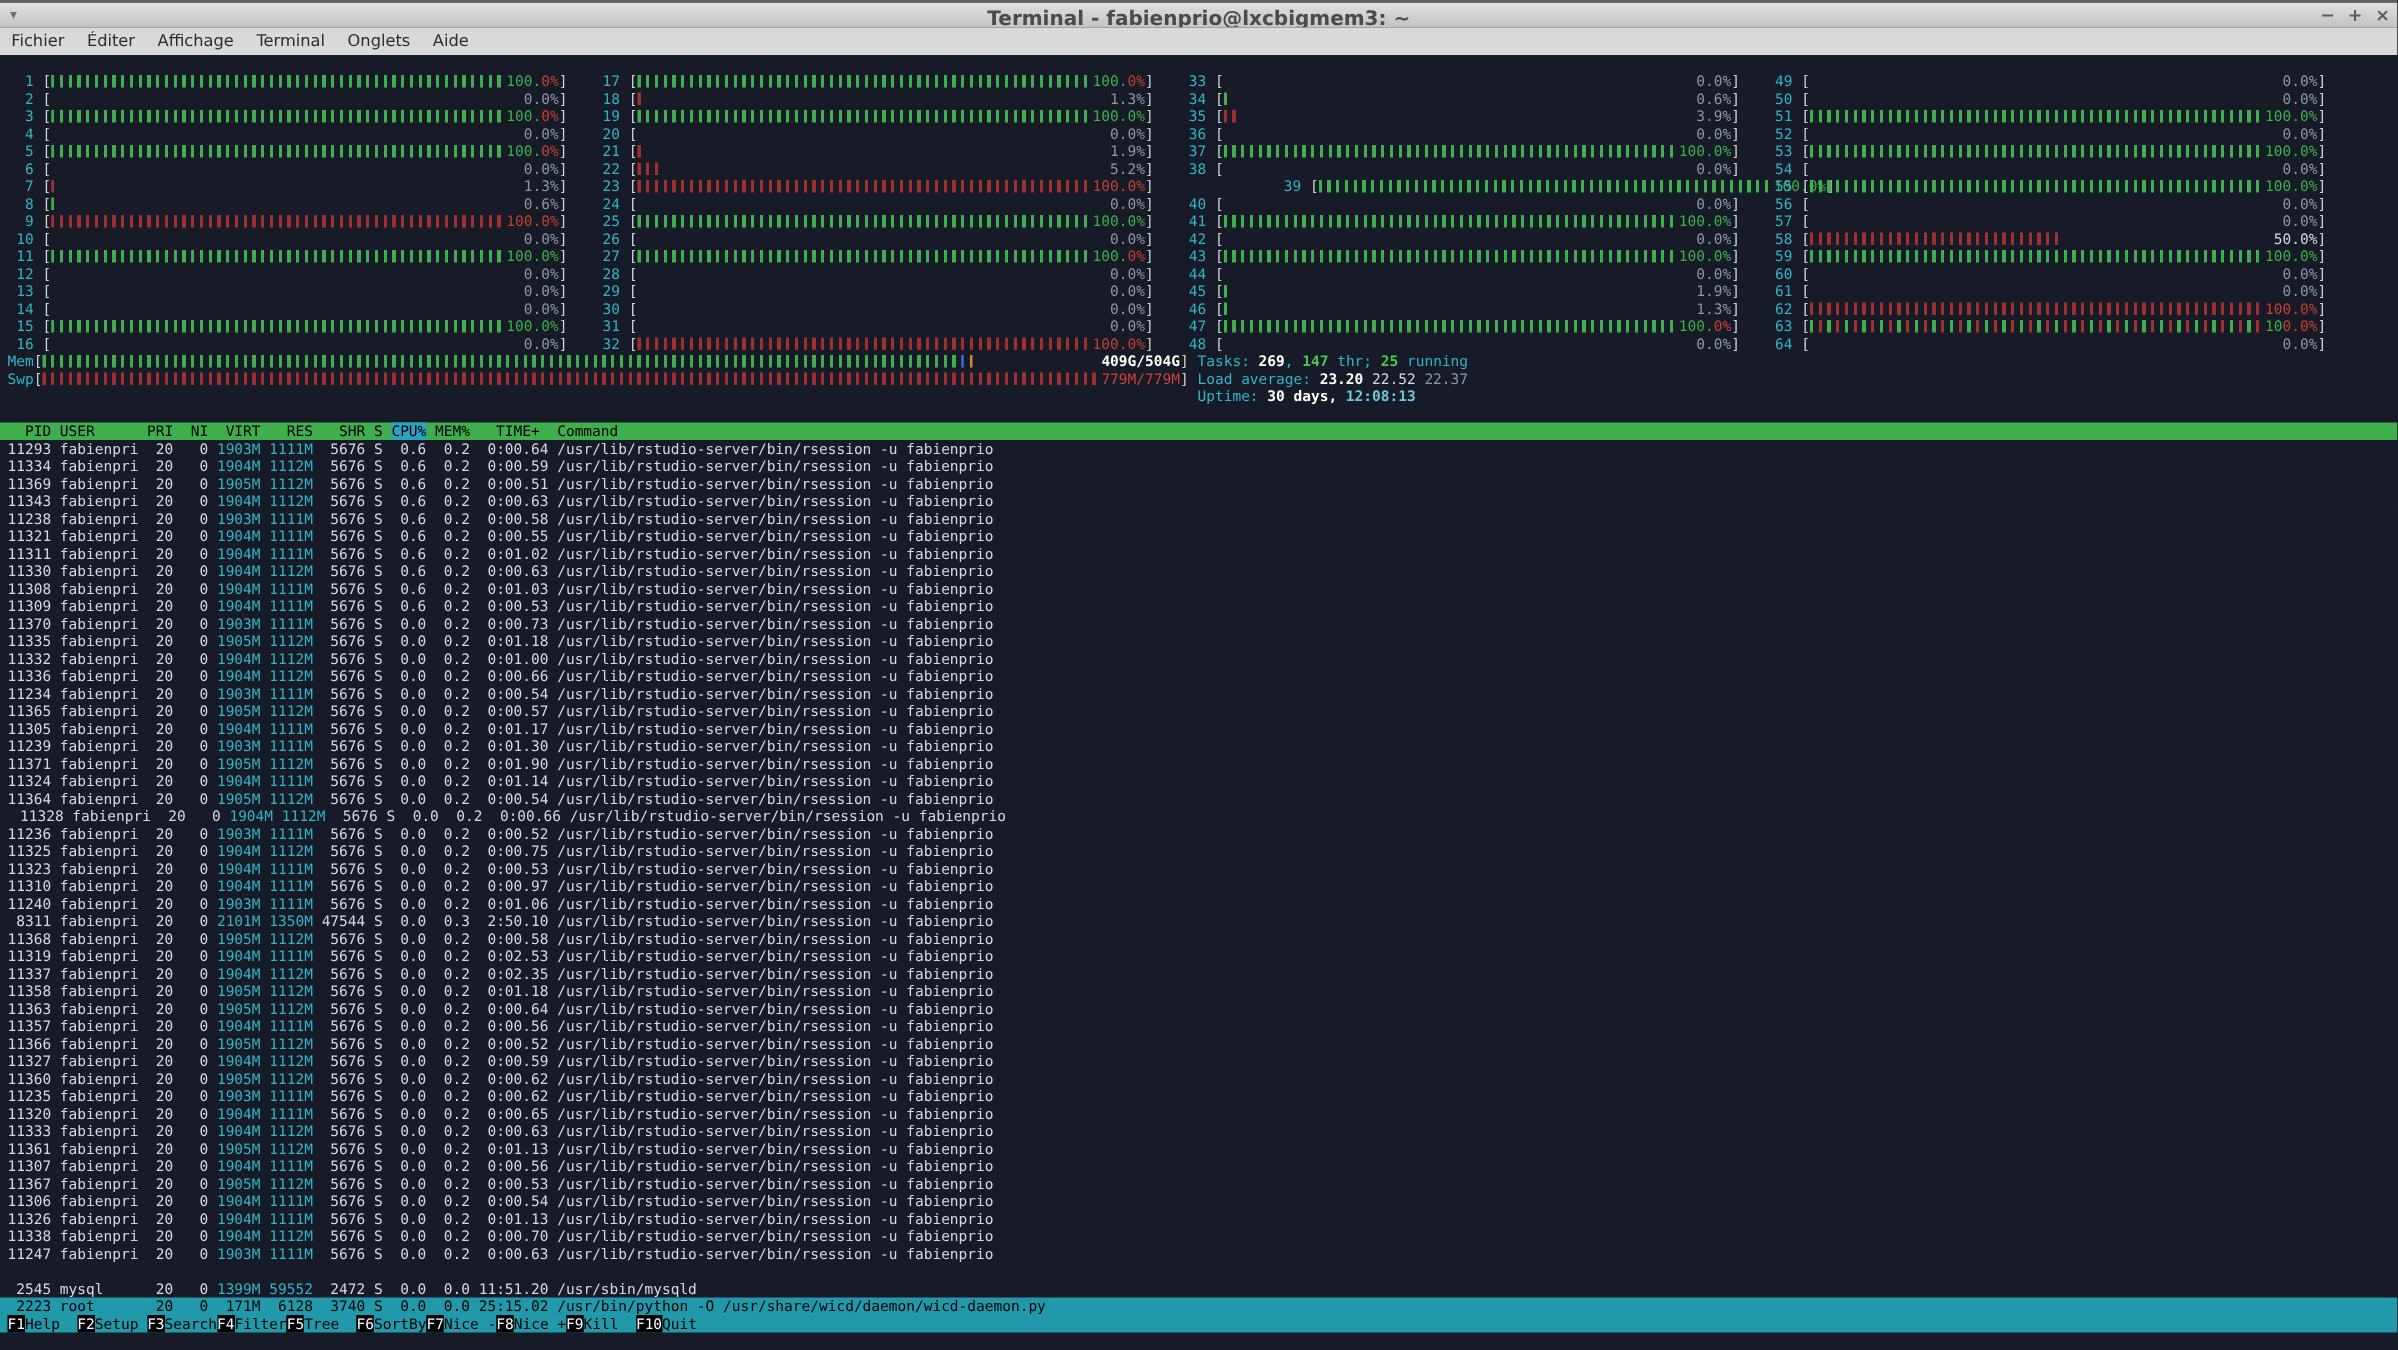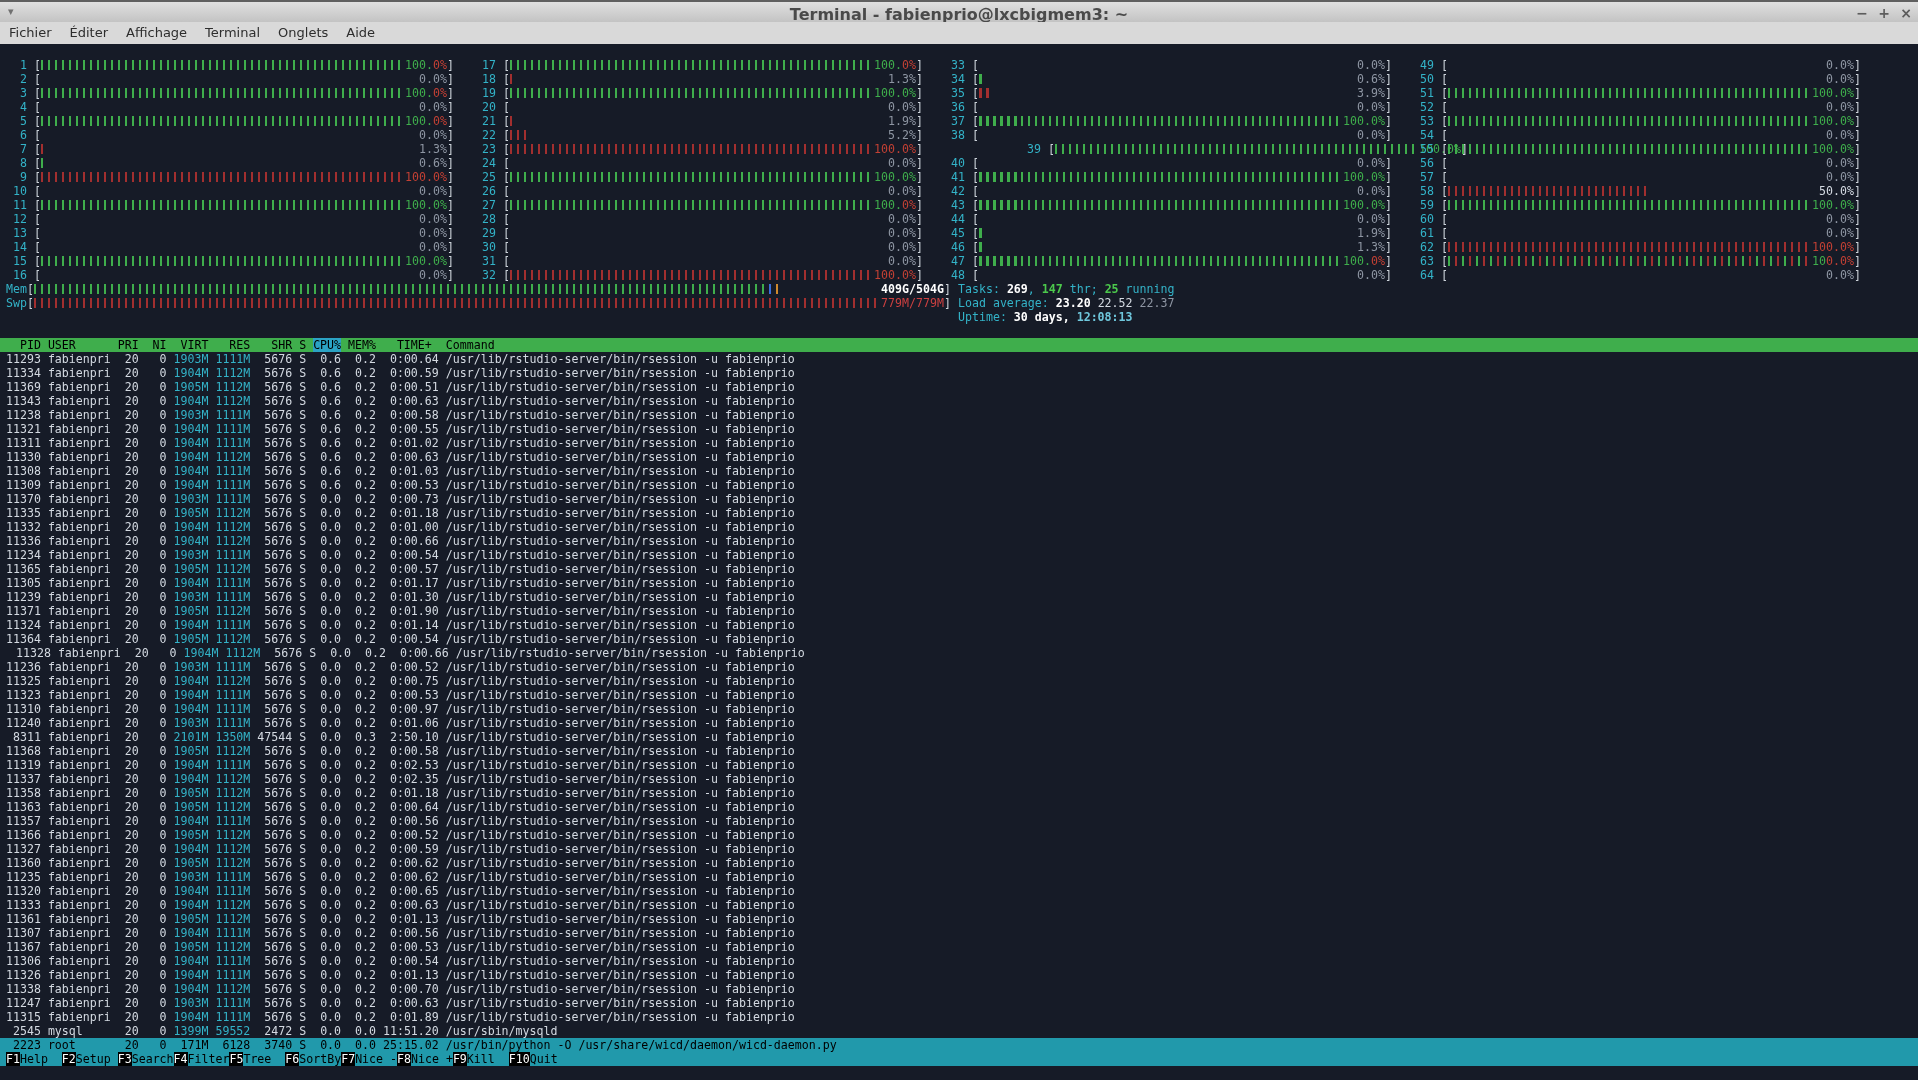--- a/index.html
+++ b/index.html
@@ -159,17 +159,16 @@
     <div class="prow" style="left: 0px; top: 826px;"><span class="tw">11235 fabienpri  20   0 </span><span class="tt">1903M</span><span class="tw"> </span><span class="tt">1111M</span><span class="tw"> </span><span class="tw"> 5676 S  0.0  0.2  0:00.62 </span><span class="tw">/usr/lib/rstudio-server/bin/rsession -u fabienprio</span></div>
     <div class="prow" style="left: 0px; top: 840px;"><span class="tw">11320 fabienpri  20   0 </span><span class="tt">1904M</span><span class="tw"> </span><span class="tt">1111M</span><span class="tw"> </span><span class="tw"> 5676 S  0.0  0.2  0:00.65 </span><span class="tw">/usr/lib/rstudio-server/bin/rsession -u fabienprio</span></div>
     <div class="prow" style="left: 0px; top: 854px;"><span class="tw">11333 fabienpri  20   0 </span><span class="tt">1904M</span><span class="tw"> </span><span class="tt">1112M</span><span class="tw"> </span><span class="tw"> 5676 S  0.0  0.2  0:00.63 </span><span class="tw">/usr/lib/rstudio-server/bin/rsession -u fabienprio</span></div>
     <div class="prow" style="left: 0px; top: 868px;"><span class="tw">11361 fabienpri  20   0 </span><span class="tt">1905M</span><span class="tw"> </span><span class="tt">1112M</span><span class="tw"> </span><span class="tw"> 5676 S  0.0  0.2  0:01.13 </span><span class="tw">/usr/lib/rstudio-server/bin/rsession -u fabienprio</span></div>
     <div class="prow" style="left: 0px; top: 882px;"><span class="tw">11307 fabienpri  20   0 </span><span class="tt">1904M</span><span class="tw"> </span><span class="tt">1111M</span><span class="tw"> </span><span class="tw"> 5676 S  0.0  0.2  0:00.56 </span><span class="tw">/usr/lib/rstudio-server/bin/rsession -u fabienprio</span></div>
     <div class="prow" style="left: 0px; top: 896px;"><span class="tw">11367 fabienpri  20   0 </span><span class="tt">1905M</span><span class="tw"> </span><span class="tt">1112M</span><span class="tw"> </span><span class="tw"> 5676 S  0.0  0.2  0:00.53 </span><span class="tw">/usr/lib/rstudio-server/bin/rsession -u fabienprio</span></div>
     <div class="prow" style="left: 0px; top: 910px;"><span class="tw">11306 fabienpri  20   0 </span><span class="tt">1904M</span><span class="tw"> </span><span class="tt">1111M</span><span class="tw"> </span><span class="tw"> 5676 S  0.0  0.2  0:00.54 </span><span class="tw">/usr/lib/rstudio-server/bin/rsession -u fabienprio</span></div>
     <div class="prow" style="left: 0px; top: 924px;"><span class="tw">11326 fabienpri  20   0 </span><span class="tt">1904M</span><span class="tw"> </span><span class="tt">1111M</span><span class="tw"> </span><span class="tw"> 5676 S  0.0  0.2  0:01.13 </span><span class="tw">/usr/lib/rstudio-server/bin/rsession -u fabienprio</span></div>
     <div class="prow" style="left: 0px; top: 938px;"><span class="tw">11338 fabienpri  20   0 </span><span class="tt">1904M</span><span class="tw"> </span><span class="tt">1112M</span><span class="tw"> </span><span class="tw"> 5676 S  0.0  0.2  0:00.70 </span><span class="tw">/usr/lib/rstudio-server/bin/rsession -u fabienprio</span></div>
     <div class="prow" style="left: 0px; top: 952px;"><span class="tw">11247 fabienpri  20   0 </span><span class="tt">1903M</span><span class="tw"> </span><span class="tt">1111M</span><span class="tw"> </span><span class="tw"> 5676 S  0.0  0.2  0:00.63 </span><span class="tw">/usr/lib/rstudio-server/bin/rsession -u fabienprio</span></div>
-    <div class="prow" style="left: 0px; top: 966px;"><span class="tw">11315 fabienpri  20   0 </span><span class="tt">1904M</span><span class="tw"> </span><span class="tt">1111M</span><span class="tw"> </span><span class="tw"> 5676 S  0.0  0.2  0:01.89 </span><span class="tw">/usr/lib/rstudio-server/bin/rsession -u fabienprio</span></div>
     <div class="prow" style="left: 0px; top: 980px;"><span class="tw"> 2545 mysql      20   0 </span><span class="tt">1399M</span><span class="tw"> </span><span class="tt">59552</span><span class="tw"> </span><span class="tw"> 2472 S  0.0  0.0 11:51.20 </span><span class="tw">/usr/sbin/mysqld</span></div>
     <div class="prow sel" style="left: 0px; top: 994px;"><span class="tw"> 2223 root       20   0 </span><span class="tt"> 171M</span><span class="tw"> </span><span class="tt"> 6128</span><span class="tw"> </span><span class="tw"> 3740 S  0.0  0.0 25:15.02 </span><span class="tw">/usr/bin/python -O /usr/share/wicd/daemon/wicd-daemon.py</span></div>
     <div class="fbar" style="left: 0px; top: 1008px;"><span class="fkey">F1</span><span class="flabel">Help  </span><span class="fkey">F2</span><span class="flabel">Setup </span><span class="fkey">F3</span><span class="flabel">Search</span><span class="fkey">F4</span><span class="flabel">Filter</span><span class="fkey">F5</span><span class="flabel">Tree  </span><span class="fkey">F6</span><span class="flabel">SortBy</span><span class="fkey">F7</span><span class="flabel">Nice -</span><span class="fkey">F8</span><span class="flabel">Nice +</span><span class="fkey">F9</span><span class="flabel">Kill  </span><span class="fkey">F10</span><span class="flabel">Quit  </span></div>
   </div>
 
 </body></html>

